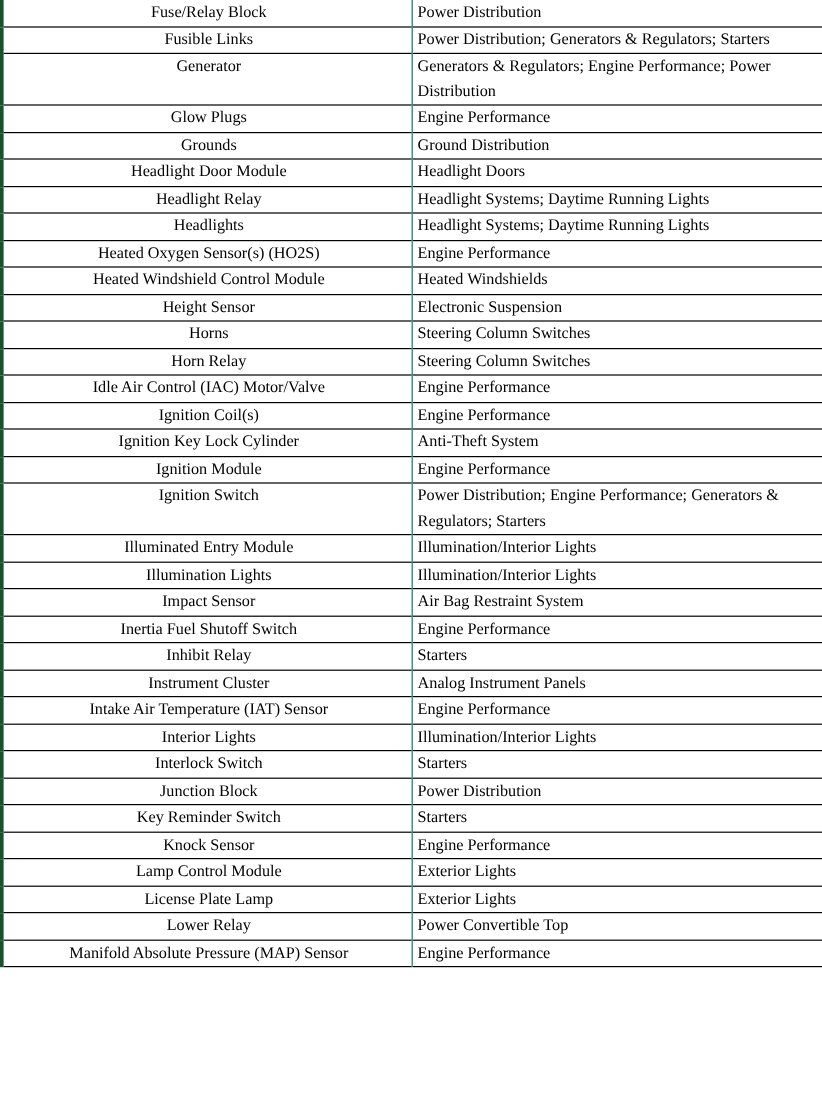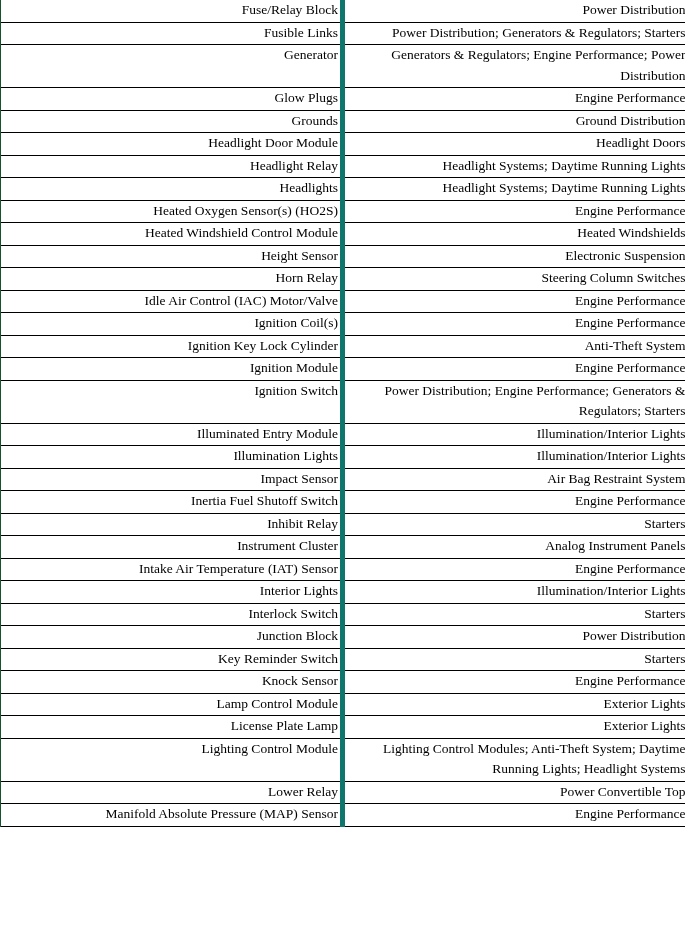--- a/index.html
+++ b/index.html
@@ -31,26 +31,26 @@
   }
   #component-table td {
     border-left: 1px solid #000000;
     border-right: 0;
     padding: 0px 2px 1px 4px;
     vertical-align: top;
     white-space: normal;
     overflow: hidden;
   }
   #component-table td.component-cell {
-    text-align: right;
-    border-left: 1px solid #14532d;
+    text-align: center;
+    border-left: 3px solid #14532d;
   }
   #component-table td.system-cell {
-    text-align: right;
-    border-left: 5px solid #0f766e;
+    text-align: left;
+    border-left: 1px solid #0f766e;
     padding-right: 0px;
   }
   
   #component-table tr:first-child { border-top: 0; }
 </style>
 </head>
 <body>
 
 <table id="component-table">
   <colgroup>
@@ -96,20 +96,24 @@
       </tr>
       <tr>
         <td class="component-cell">Heated Windshield Control Module</td>
         <td class="system-cell">Heated Windshields</td>
       </tr>
       <tr>
         <td class="component-cell">Height Sensor</td>
         <td class="system-cell">Electronic Suspension</td>
       </tr>
       <tr>
+        <td class="component-cell">Horns</td>
+        <td class="system-cell">Steering Column Switches</td>
+      </tr>
+      <tr>
         <td class="component-cell">Horn Relay</td>
         <td class="system-cell">Steering Column Switches</td>
       </tr>
       <tr>
         <td class="component-cell">Idle Air Control (IAC) Motor/Valve</td>
         <td class="system-cell">Engine Performance</td>
       </tr>
       <tr>
         <td class="component-cell">Ignition Coil(s)</td>
         <td class="system-cell">Engine Performance</td>
@@ -174,24 +178,20 @@
         <td class="component-cell">Knock Sensor</td>
         <td class="system-cell">Engine Performance</td>
       </tr>
       <tr>
         <td class="component-cell">Lamp Control Module</td>
         <td class="system-cell">Exterior Lights</td>
       </tr>
       <tr>
         <td class="component-cell">License Plate Lamp</td>
         <td class="system-cell">Exterior Lights</td>
-      </tr>
-      <tr>
-        <td class="component-cell">Lighting Control Module</td>
-        <td class="system-cell">Lighting Control Modules; Anti-Theft System; Daytime Running Lights; Headlight Systems</td>
       </tr>
       <tr>
         <td class="component-cell">Lower Relay</td>
         <td class="system-cell">Power Convertible Top</td>
       </tr>
       <tr>
         <td class="component-cell">Manifold Absolute Pressure (MAP) Sensor</td>
         <td class="system-cell">Engine Performance</td>
       </tr>
     </tbody>

